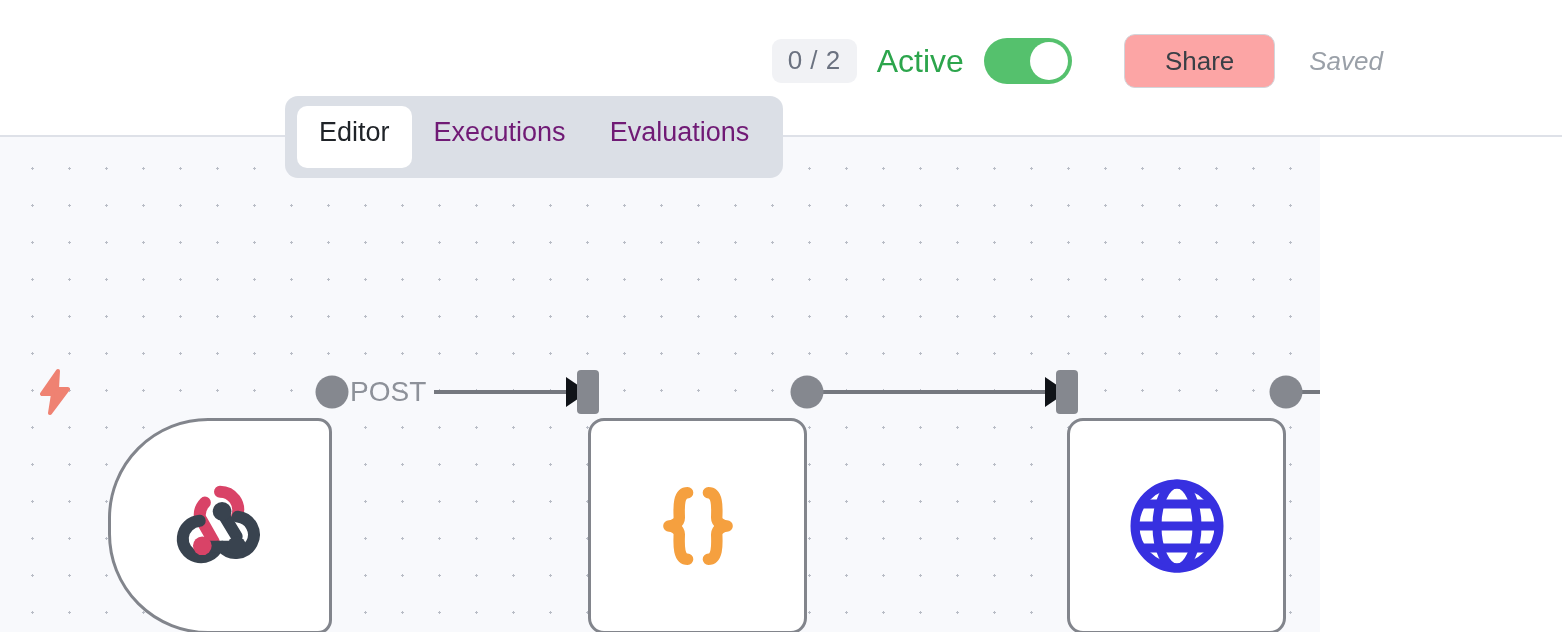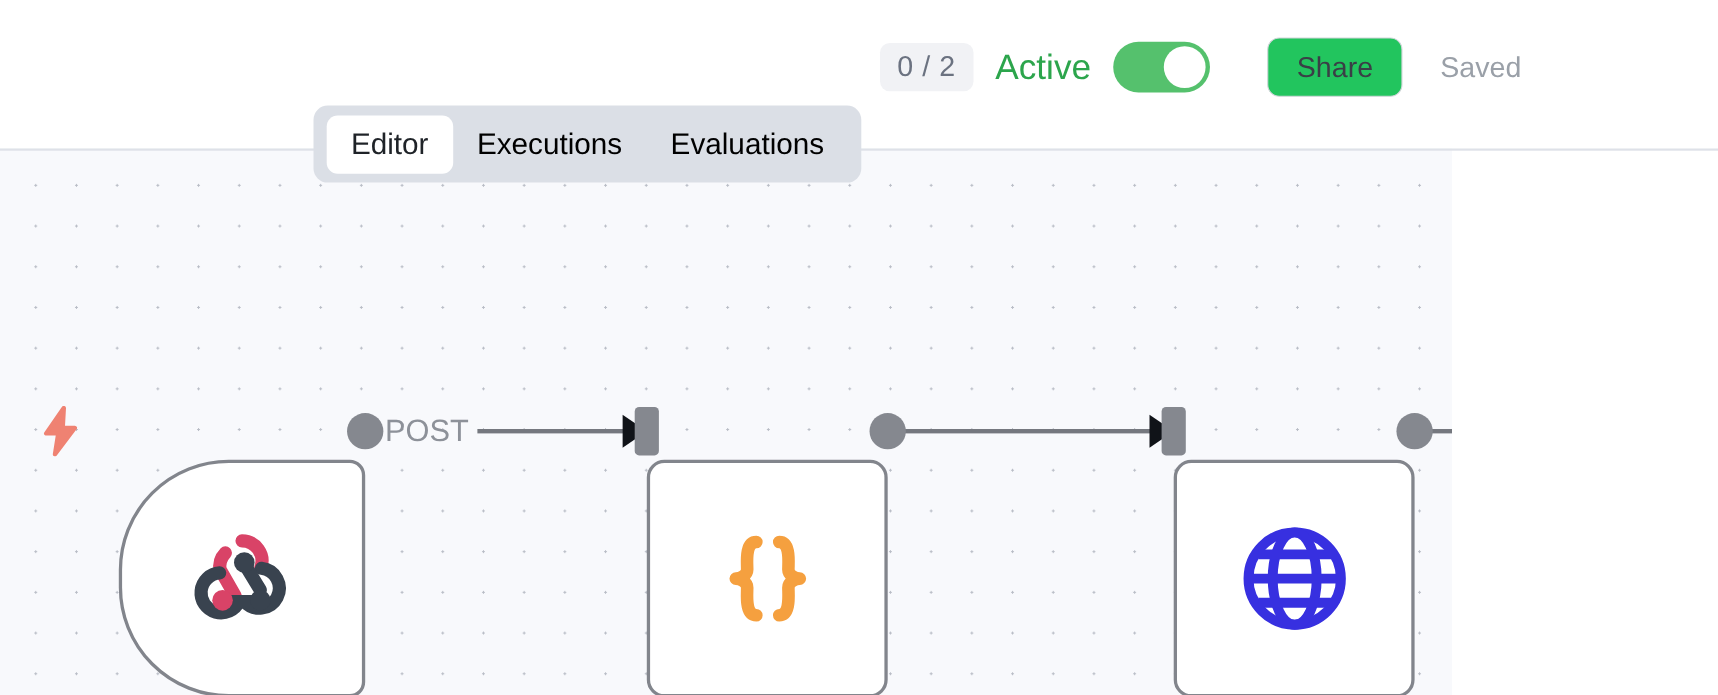--- a/index.html
+++ b/index.html
@@ -61,50 +61,50 @@
   }
   .toggle .knob {
     position: absolute;
     top: 4px; left: 46px;
     width: 38px; height: 38px;
     border-radius: 50%;
     background: #ffffff;
   }
   .share-btn {
     border: 1.5px solid #d2d5da;
-    background: #22c55e;
+    background: #fca5a5;
     border-radius: 11px;
     color: #3a3f46;
     font-size: 26px;
-    padding: 13px 26px;
+    padding: 13px 40px;
     line-height: 1;
     margin-right: 34px;
     white-space: nowrap;
   }
   .saved-text {
     color: #9aa0a8;
     font-size: 26px;
     white-space: nowrap;
+    font-style: italic;
   }
 
   
   .tabbar {
     position: absolute;
     left: 285px; top: 96px;
-    height: 70px;
+    height: 82px;
     background: #dbdfe6;
     border-radius: 13px;
     display: flex;
-    align-items: center;
     padding: 10px 12px;
     z-index: 40;
   }
   .tab {
     font-size: 27px;
-    color: #000000;
+    color: #701a75;
     padding: 13px 22px;
     border-radius: 10px;
     line-height: 1;
     white-space: nowrap;
   }
   .tab.active {
     background: #ffffff;
     color: #1f2328;
   }
 

